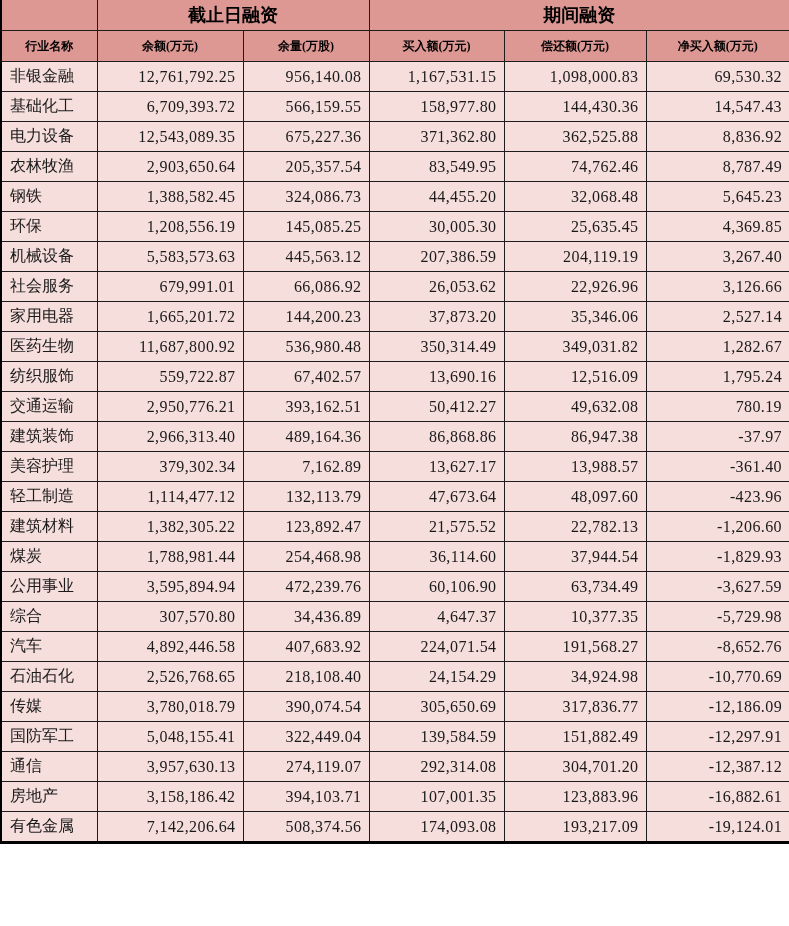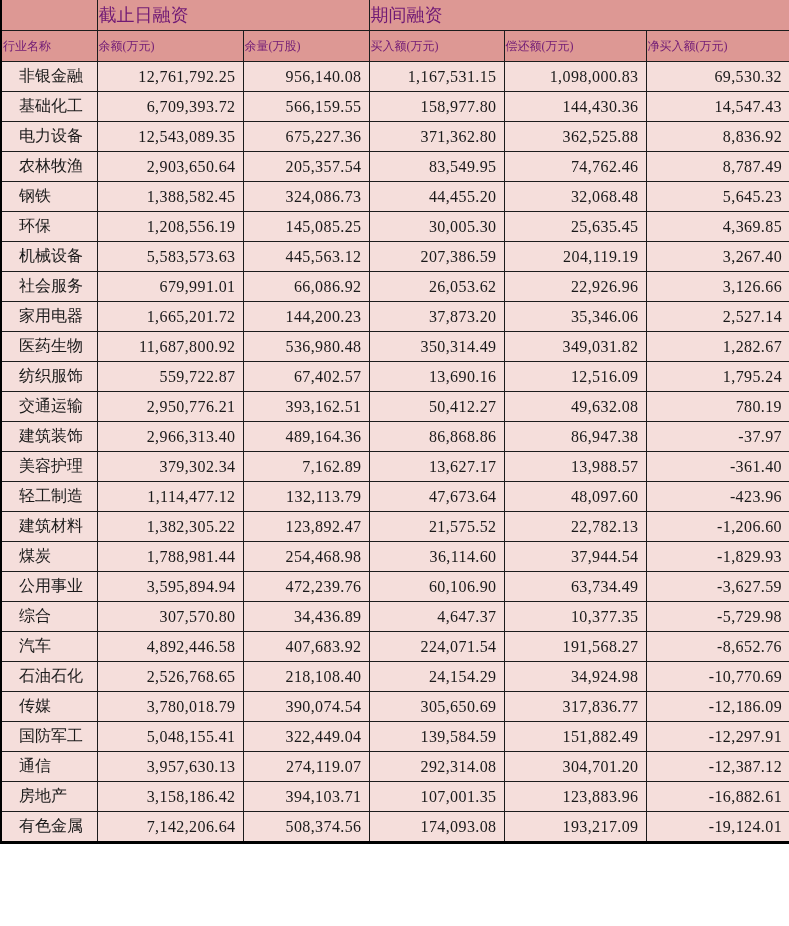--- a/index.html
+++ b/index.html
@@ -19,33 +19,33 @@
     border-bottom: 3px solid #000;
     border-top: none;
   }
   .fin th, .fin td {
     border: 1px solid #1c1c1c;
     overflow: hidden;
     white-space: nowrap;
   }
   .fin thead th {
     background: #dd9894;
-    font-weight: normal;
-    text-align: left;
+    font-weight: bold;
+    text-align: center;
     height: 28px;
-    color: #701a75;
+    color: #000000;
   }
   .fin thead tr.group-row th { font-size: 18px; border-top: none; }
   .fin thead tr.col-row th { font-size: 12px; }
   .fin tbody td {
     background: #f5dedb;
     font-size: 16px;
     height: 27px;
   }
-  td.name { text-align: left; padding-left: 17px; }
+  td.name { text-align: left; padding-left: 8px; }
   td.num  { text-align: right; padding-right: 7px; letter-spacing: 0.4px; }
 </style>
 </head>
 <body>
 
 <table class="fin">
   <colgroup>
     <col style="width:96px">
     <col style="width:146px">
     <col style="width:126px">

